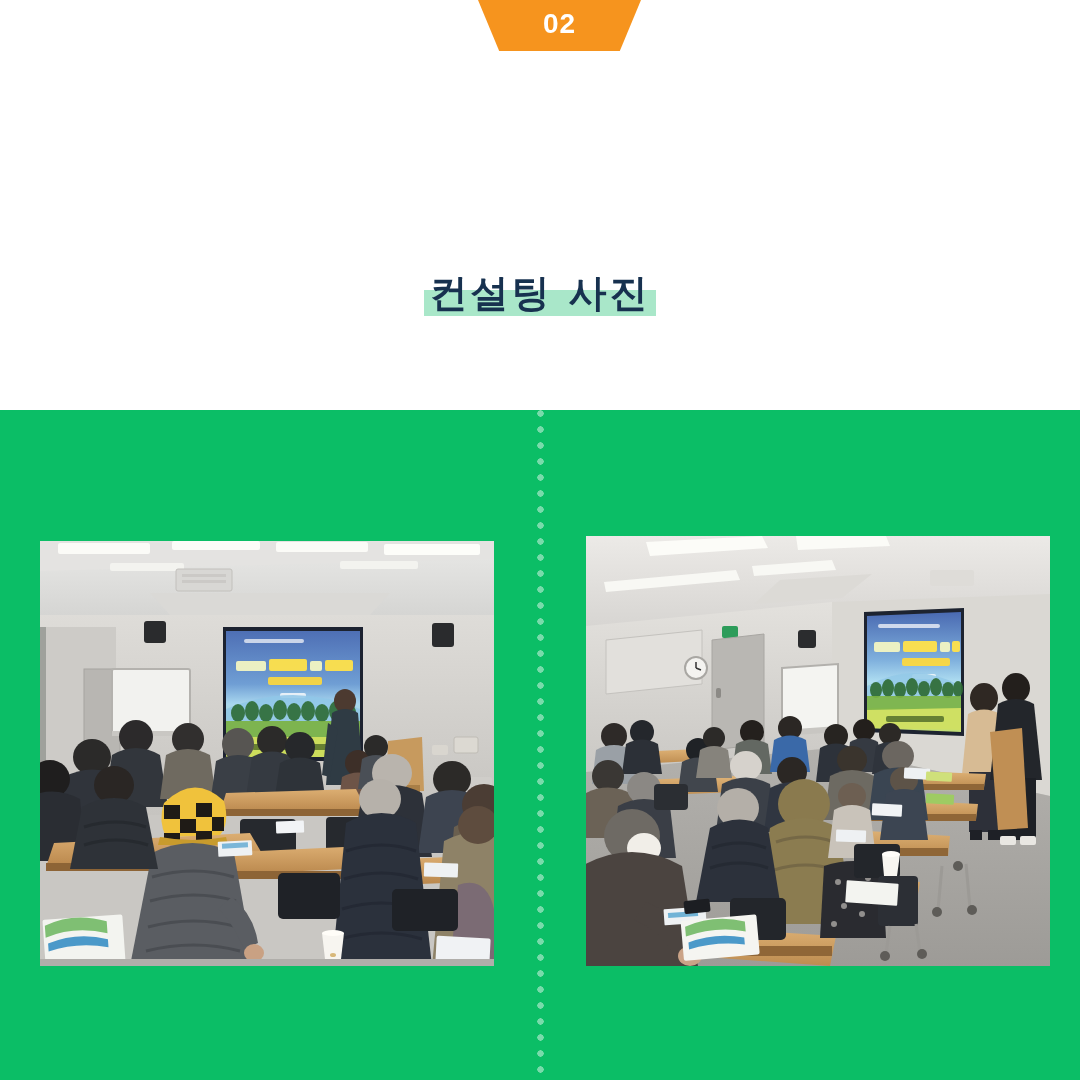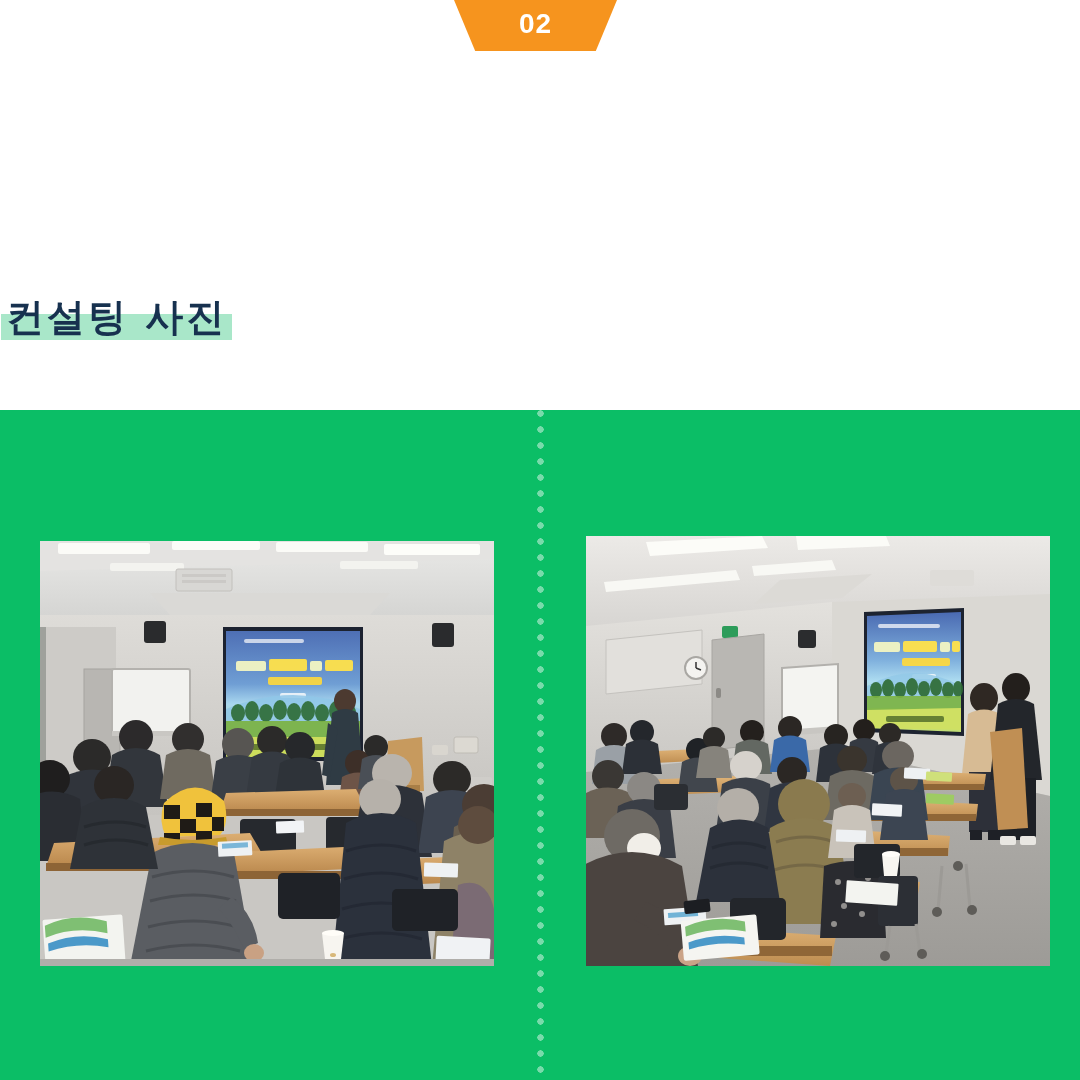--- a/index.html
+++ b/index.html
@@ -28,21 +28,21 @@
     position: absolute;
     left: 0; top: 0;
     width: 1080px;
     height: 410px;
     background: #ffffff;
   }
 
   
   .number-badge {
     position: absolute;
-    left: 454px;
+    left: 478px;
     top: 0;
     width: 163px;
     height: 51px;
     background: #f6941e;
     -webkit-clip-path: polygon(0 0, 100% 0, 87% 100%, 13% 100%);
     clip-path: polygon(0 0, 100% 0, 87% 100%, 13% 100%);
     display: flex;
     align-items: center;
     justify-content: center;
   }
@@ -71,22 +71,22 @@
     font-family: "Liberation Sans", "DejaVu Sans", sans-serif;
     white-space: nowrap;
   }
 
   
   .subtitle-wrap {
     position: absolute;
     left: 0;
     top: 268px;
     width: 1080px;
+    text-align: center;
     height: 62px;
-    margin-top: 24px;
   }
   .subtitle-inner {
     position: relative;
     display: inline-block;
   }
   .subtitle-highlight {
     position: absolute;
     left: 1px;
     right: 1px;
     bottom: 3px;

